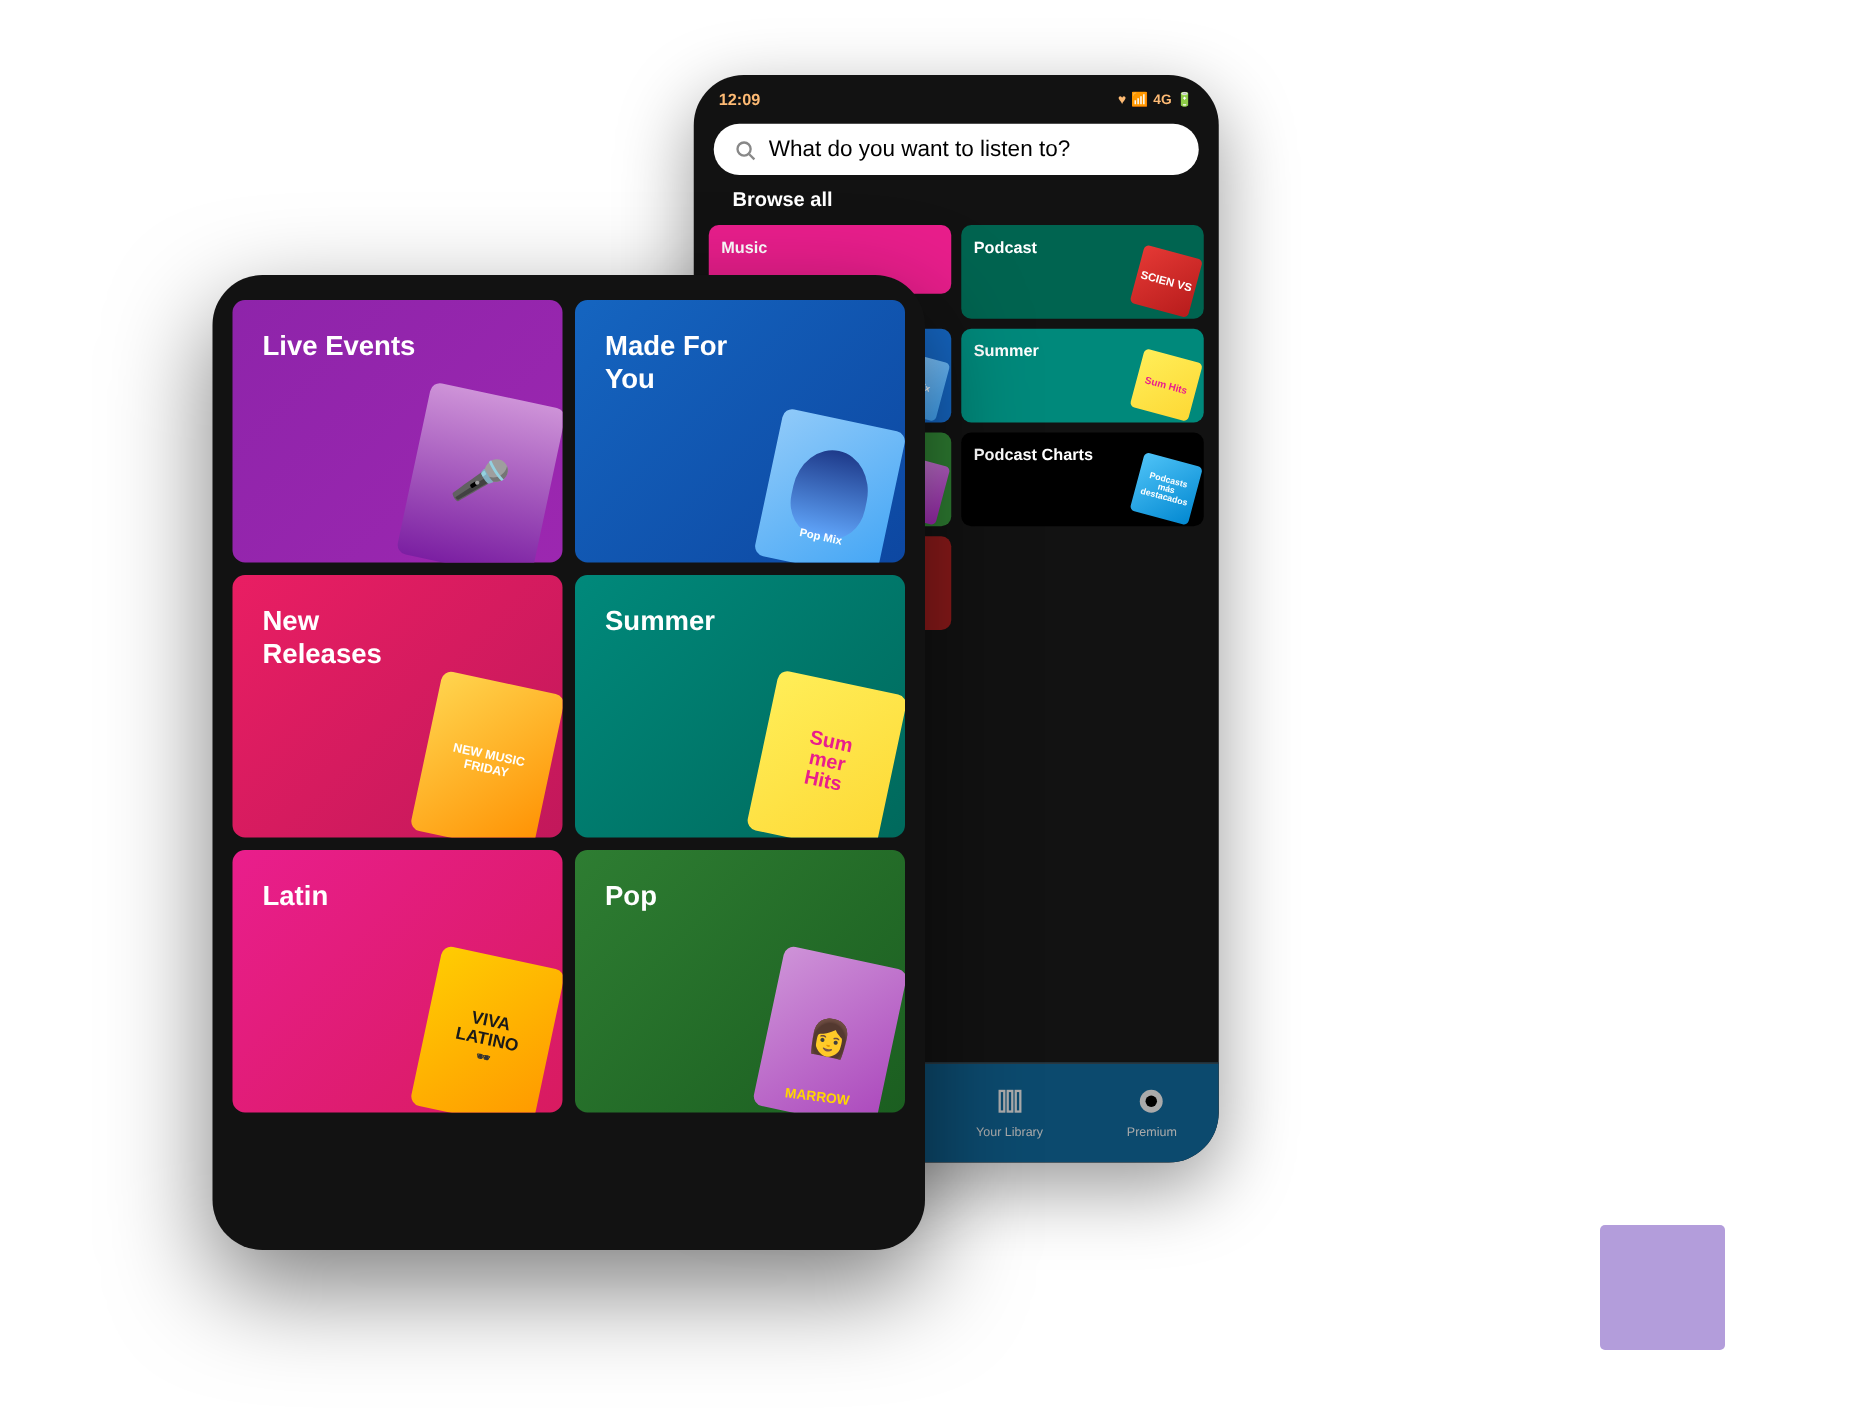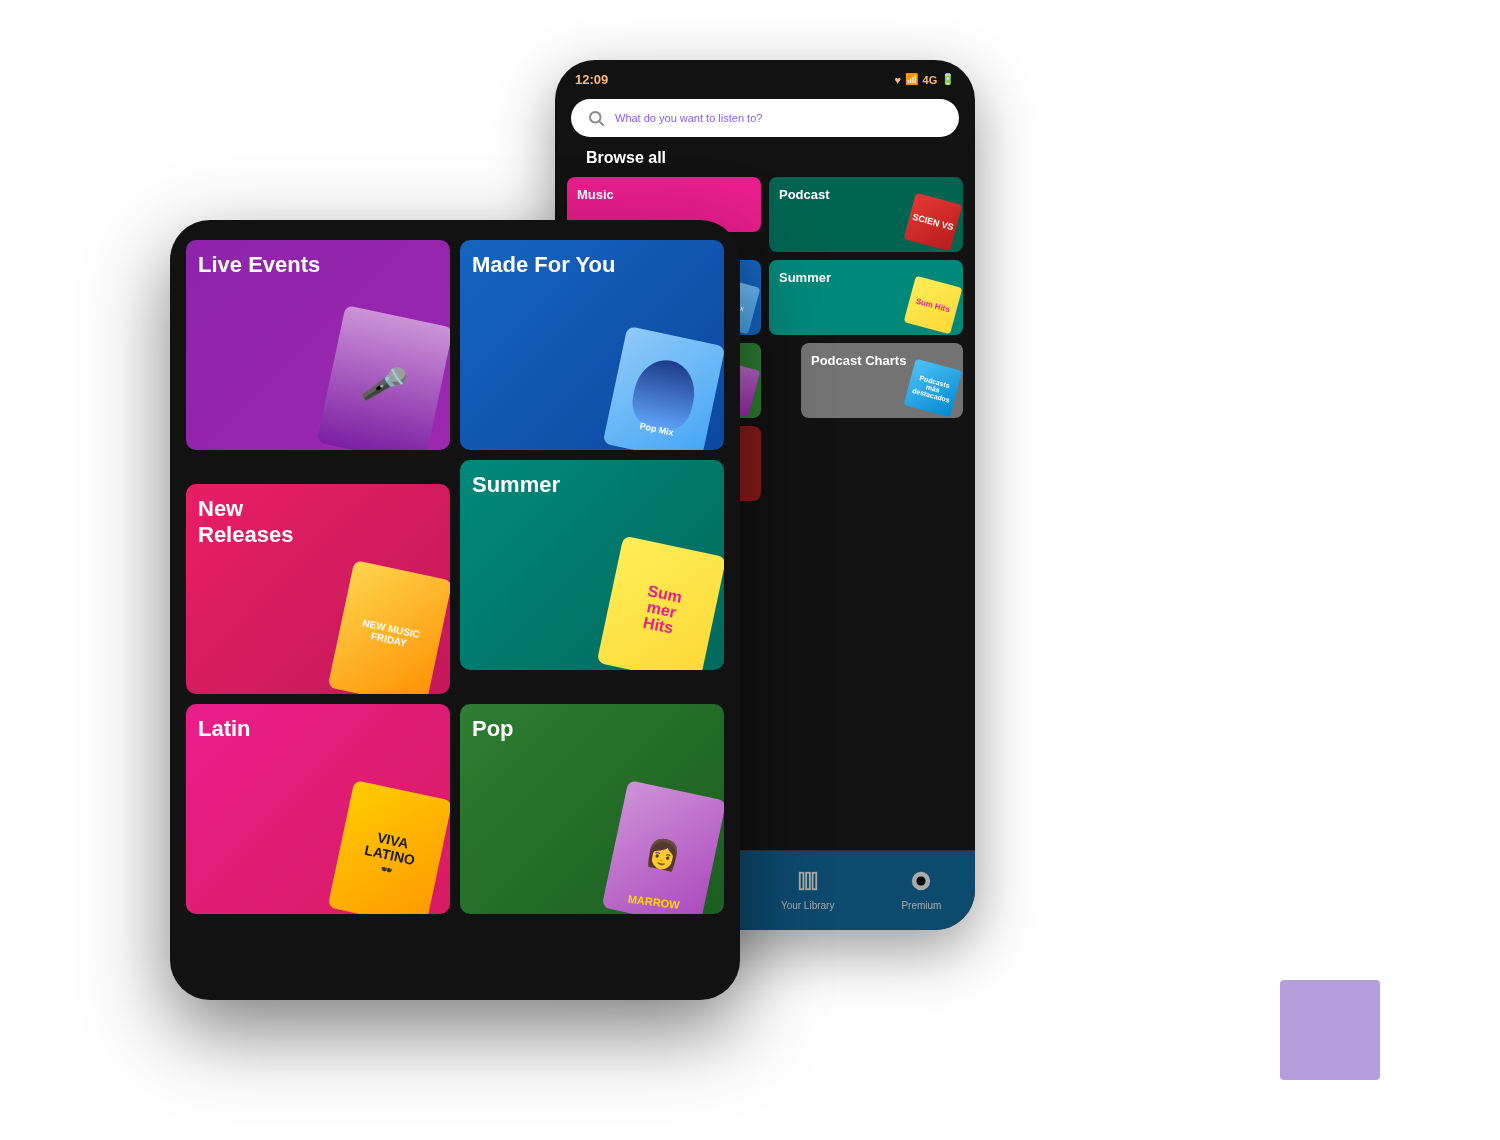--- a/index.html
+++ b/index.html
@@ -55,22 +55,22 @@
       margin: 6px 16px 12px;
       background: white;
       border-radius: 24px;
       display: flex;
       align-items: center;
       padding: 10px 16px;
       gap: 10px;
     }
 
     .phone-back-search-bar span {
-      color: #8b5cf6;
-      font-size: 11px;
+      color: #000000;
+      font-size: 18px;
     }
 
     .browse-all-label {
       color: white;
       font-size: 16px;
       font-weight: 700;
       padding: 0 31px 10px;
     }
 
     
@@ -147,49 +147,49 @@
       padding: 20px 16px;
     }
 
     .front-card {
       border-radius: 10px;
       height: 210px;
       position: relative;
       overflow: hidden;
       display: flex;
       align-items: flex-start;
-      padding: 12px;
+      padding: 24px;
       cursor: pointer;
     }
 
     .front-card .card-title {
       color: white;
       font-size: 22px;
       font-weight: 800;
       line-height: 1.2;
       z-index: 2;
       position: relative;
       max-width: 60%;
     }
 
     
     .card-live-events { background: linear-gradient(135deg, #8e24aa, #9c27b0); }
-    .card-new-releases { background: linear-gradient(135deg, #e91e63, #c2185b); margin-top: 24px; }
+    .card-new-releases { background: linear-gradient(135deg, #e91e63, #c2185b); }
     .card-latin { background: linear-gradient(135deg, #e91e8c, #d81b60); }
     .card-made-for-you { background: linear-gradient(135deg, #1565c0, #0d47a1); }
     .card-summer { background: linear-gradient(135deg, #00897b, #00695c); }
     .card-pop { background: linear-gradient(135deg, #2e7d32, #1b5e20); }
 
     
     .bc-music { background: #e91e8c; }
     .bc-podcasts { background: #006450; }
     .bc-made-for-you { background: #1565c0; }
     .bc-summer { background: #00897b; }
     .bc-pop { background: #2e7d32; }
-    .bc-podcast-charts { background: #737373; margin-left: 32px; }
+    .bc-podcast-charts { background: #000000; }
     .bc-vid { background: #8b1a1a; }
 
     
     .art-concert {
       width: 110px;
       height: 140px;
       background: linear-gradient(180deg, #ce93d8 0%, #7b1fa2 100%);
       border-radius: 8px;
       position: absolute;
       right: 10px;

